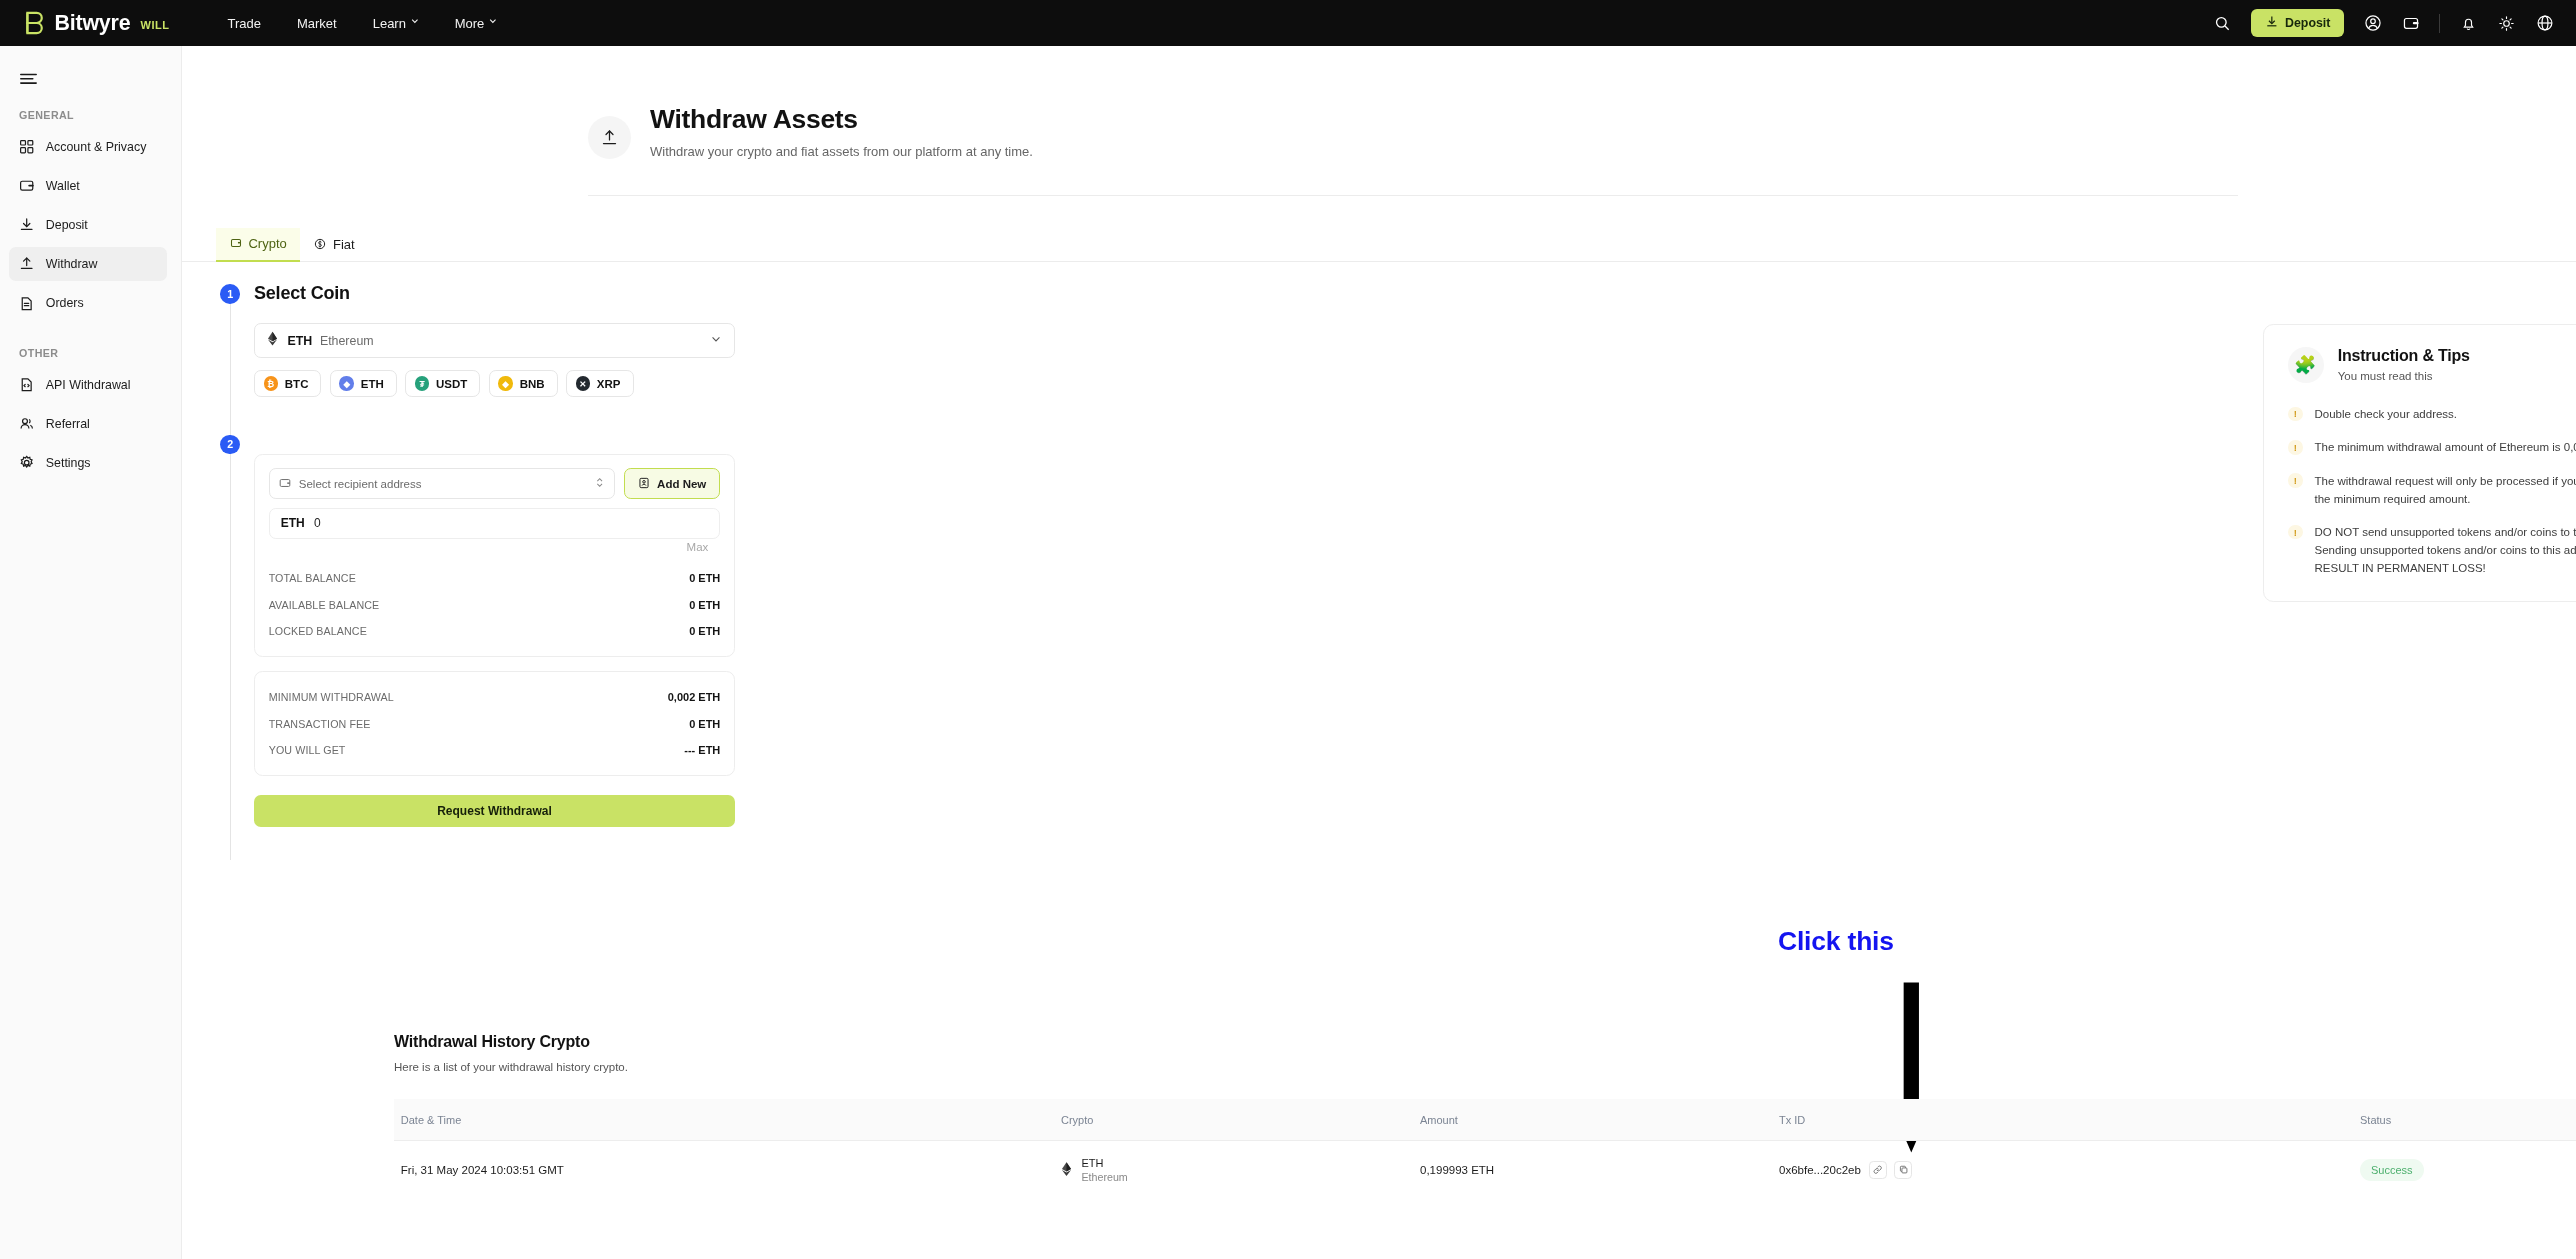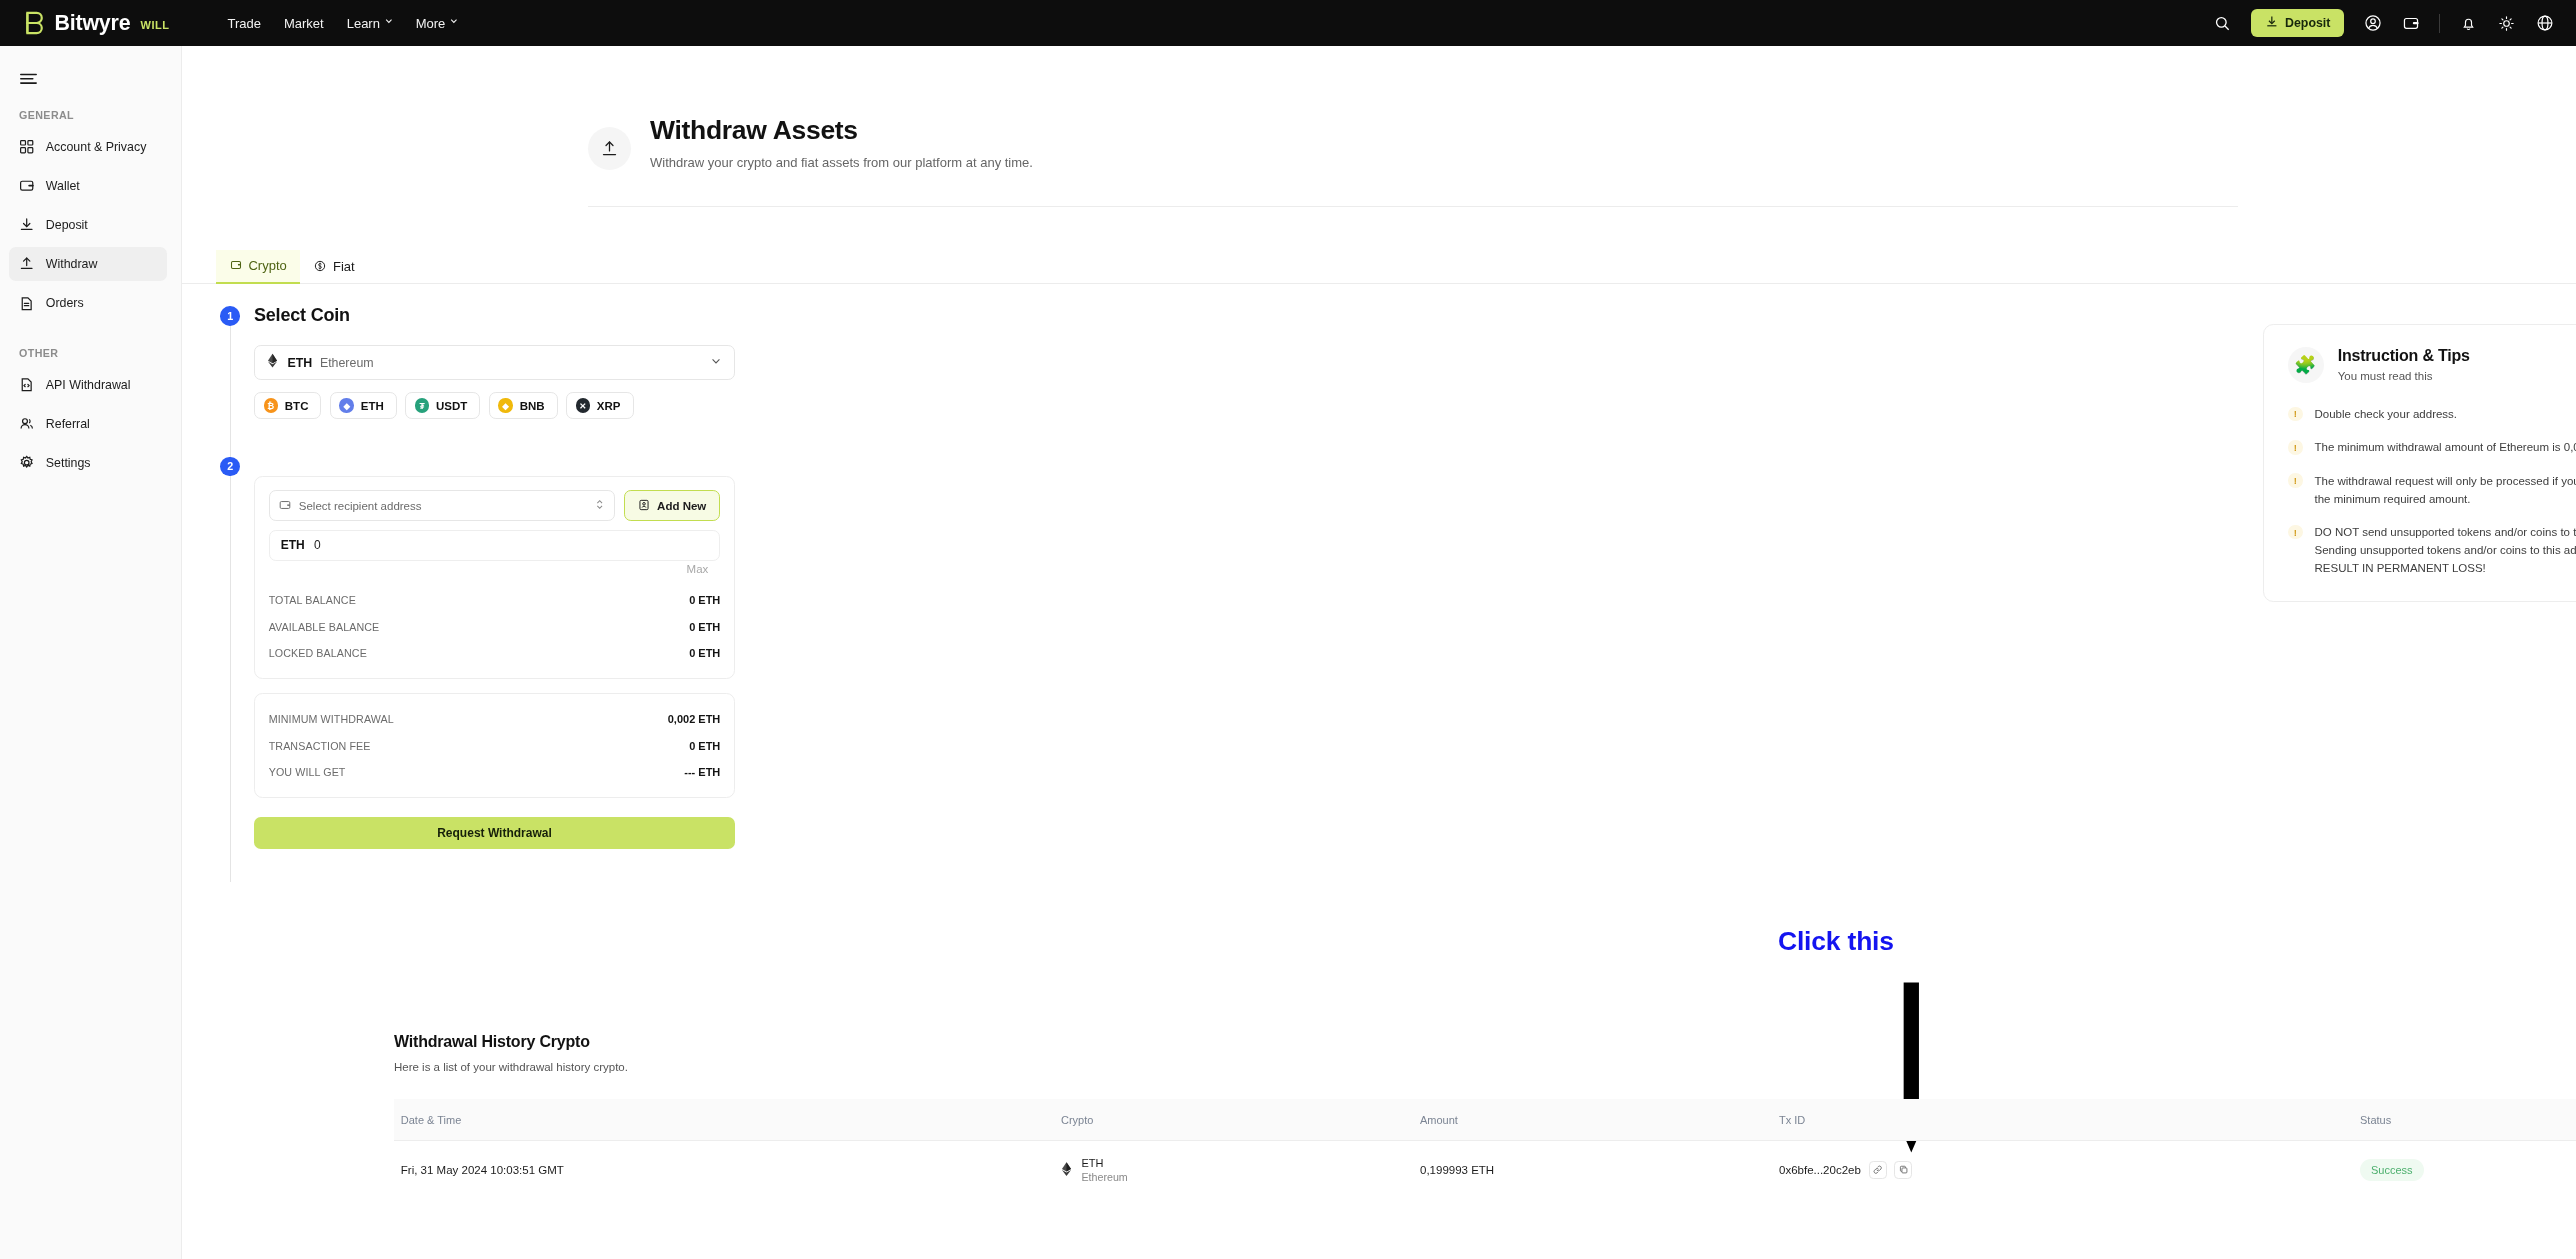--- a/index.html
+++ b/index.html
@@ -19,21 +19,21 @@
     display: flex;
     align-items: center;
     padding: 0 22px 0 24px;
     position: relative;
     z-index: 30;
   }
   .brand { display: flex; align-items: center; gap: 8.5px; }
   .brand-logo { width: 22px; height: 24px; }
   .brand-name { color: #ffffff; font-size: 21.4px; font-weight: 700; letter-spacing: -0.2px; }
   .brand-beta { color: #c9e265; font-size: 11px; font-weight: 700; letter-spacing: 0.5px; margin-left: 1.7px; margin-top: 4.3px;}
-  .nav-links { display: flex; align-items: flex-start; gap: 23px; margin-left: 58px; }
+  .nav-links { display: flex; align-items: flex-start; gap: 36px; margin-left: 58px; }
   .nav-link {
     color: #f2f2f2; font-size: 13px; display: flex; align-items: center; gap: 5.1px;
     cursor: pointer; white-space: nowrap;
   }
   .caret { display: inline-block; width: 7.7px; height: 7.7px; position: relative; top: -1.7px; }
   .caret svg { display:block; }
   .nav-right { margin-left: auto; display: flex; align-items: center; gap: 19px; }
   .icon-btn {
     width: 19px; height: 19px; color: #ffffff; display: flex; align-items: center;
     justify-content: center; cursor: pointer;
@@ -67,21 +67,21 @@
   .side-icon { width: 16px; height: 16px; flex: 0 0 16px; display:flex; align-items:center; justify-content:center;}
   .side-icon svg { display:block; }
   .side-gap { height: 22px; }
 
   
   .main {
     flex: 1; position: relative; overflow: hidden; background:#fff;
   }
   .page-head {
     display: flex; align-items: flex-start; gap: 19px;
-    padding: 53px 0 0 0; margin: 16px auto; width: 1650px;
+    padding: 53px 0 0 0; margin: 5px auto; width: 1650px;
     border-bottom: 0.9px solid #ececec; padding-bottom: 36px; position: relative; left: 34px;
   }
   .page-head-icon {
     width: 43px; height: 43px; border-radius: 50%; background: #f5f5f5;
     display: flex; align-items: center; justify-content: center; flex: 0 0 43px;
     margin-top: 12px;
   }
   .page-title { font-size: 26.5px; font-weight: 700; letter-spacing: -0.3px; }
   .page-sub { font-size: 13px; color: #666; margin-top: 9.4px; }
 

